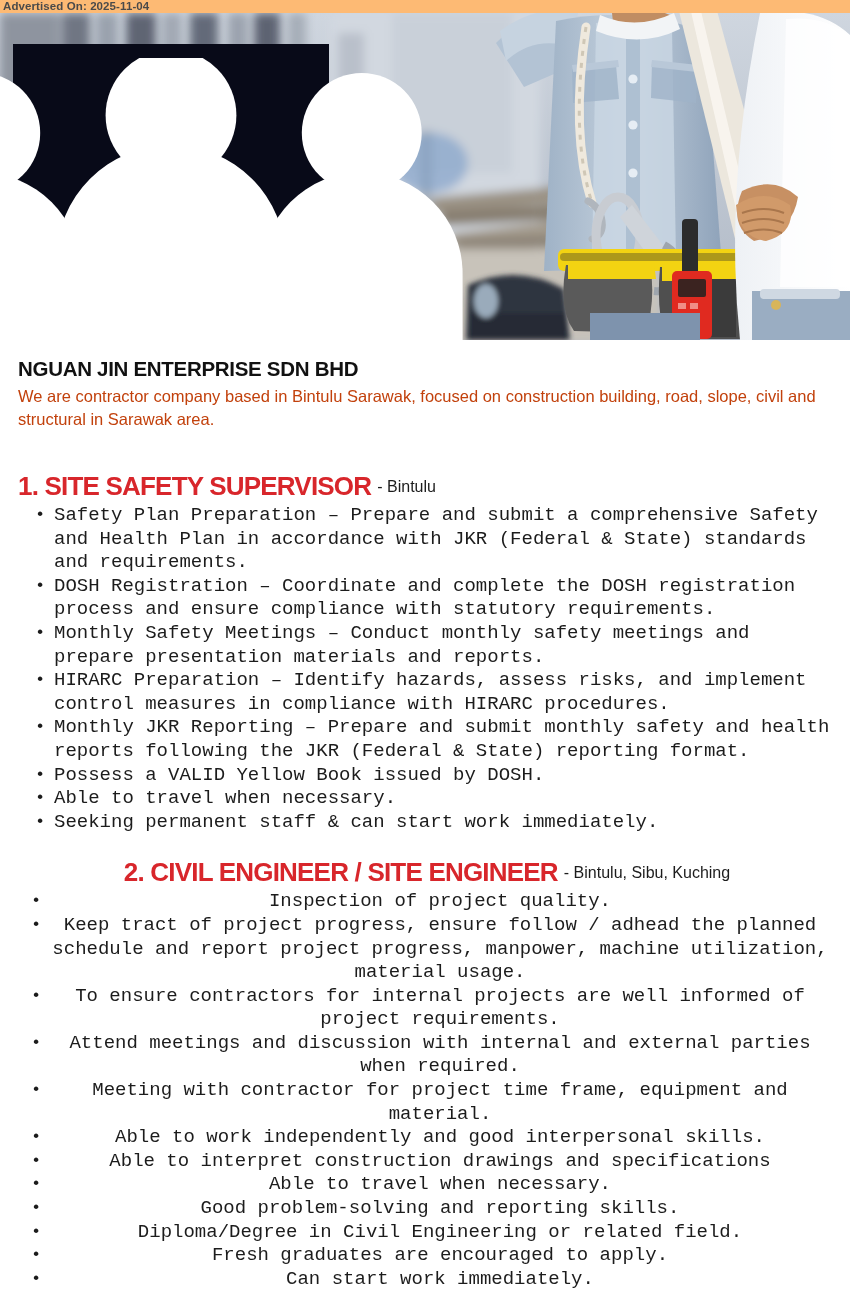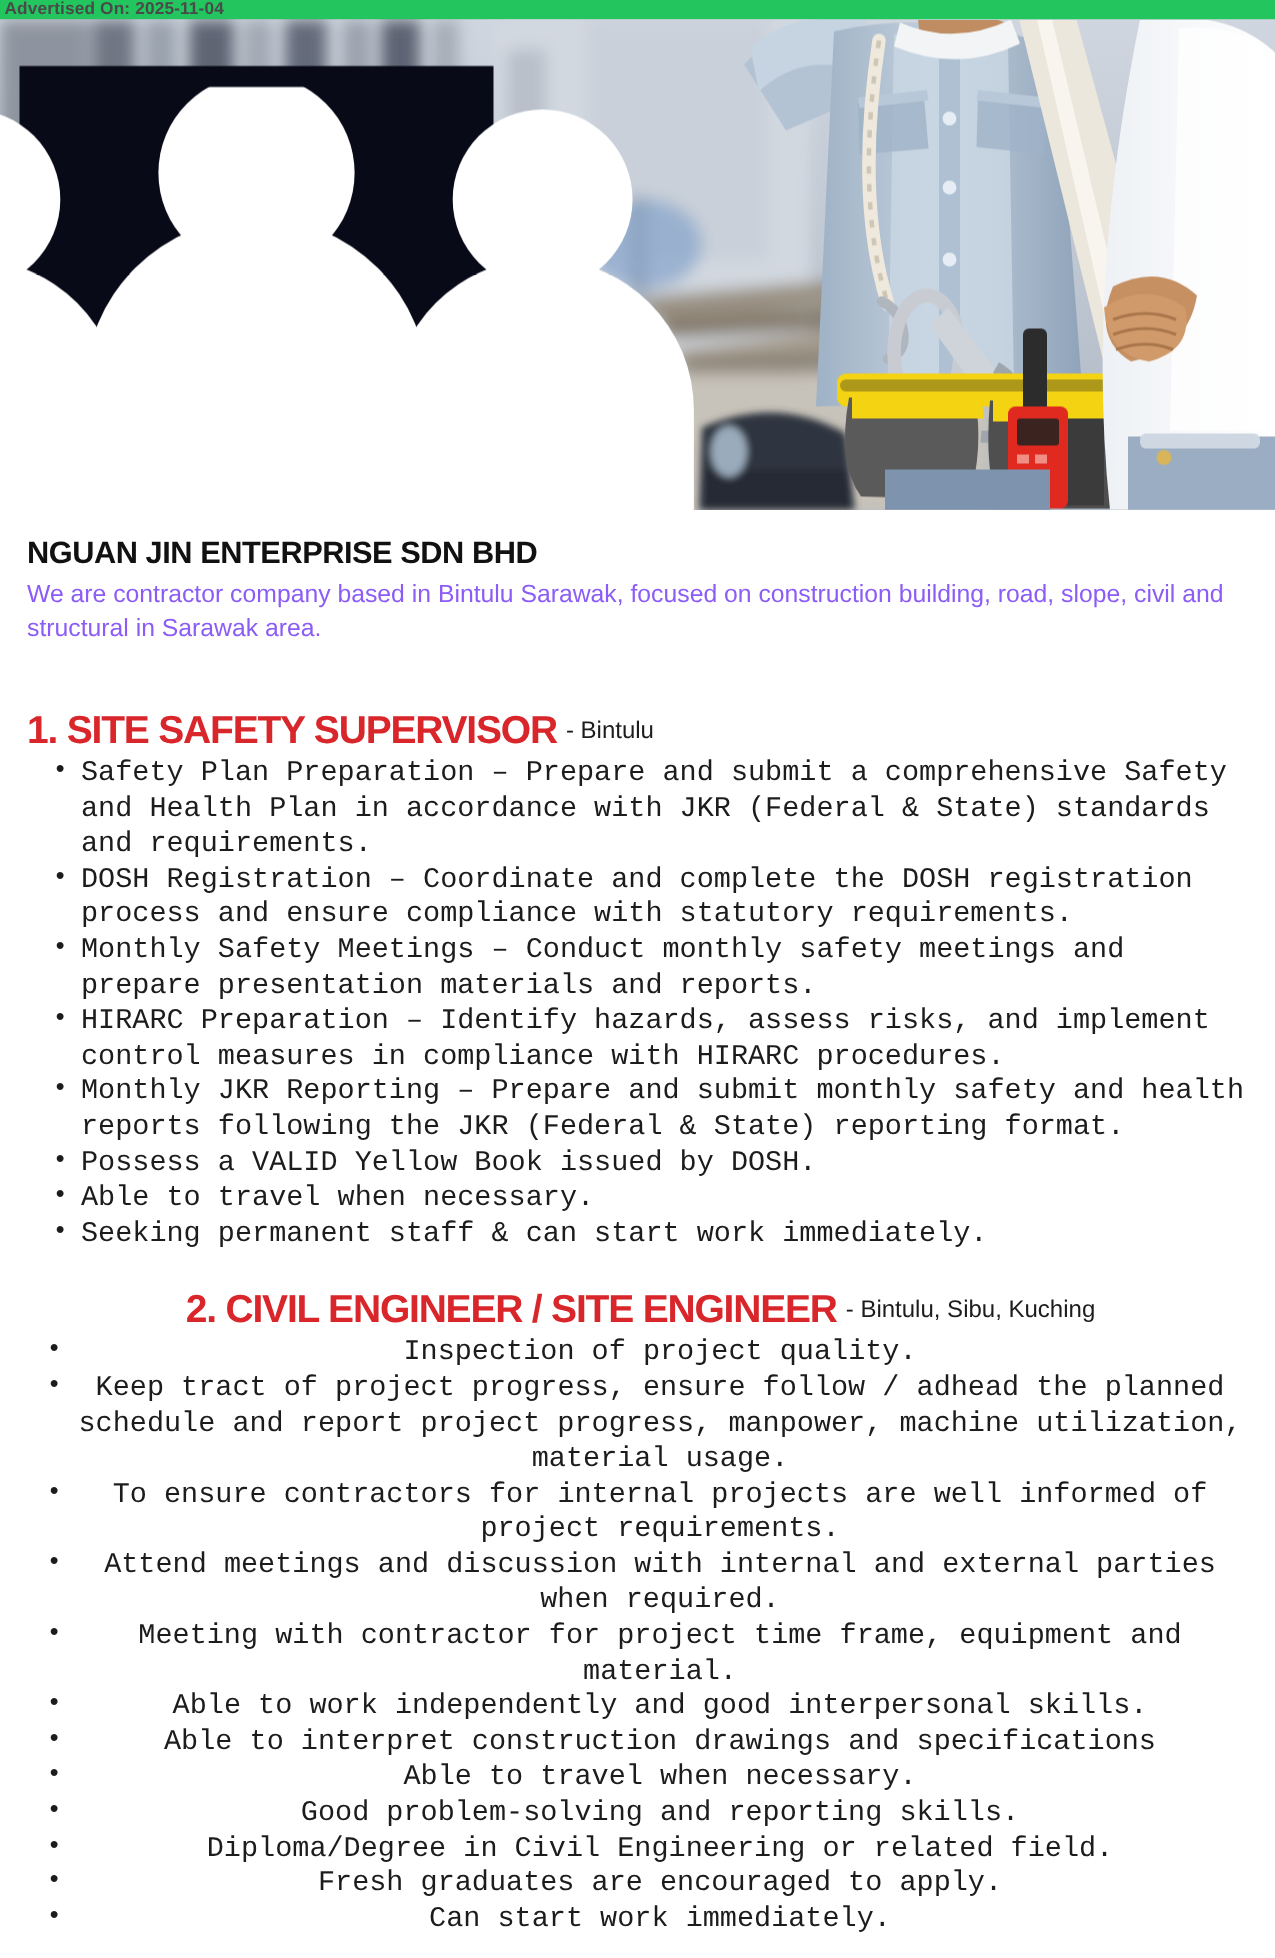--- a/index.html
+++ b/index.html
@@ -17,21 +17,21 @@
   }
 
   
   .ad-bar {
     height: 13px;
     line-height: 13px;
     font-size: 11.5px;
     font-weight: 600;
     color: #4a4a4a;
     padding-left: 3px;
-    background: #22c55e;
+    background: #fdba74;
     letter-spacing: .1px;
     white-space: nowrap;
   }
 
   
   .hero {
     position: relative;
     width: 850px;
     height: 327px;
     overflow: hidden;
@@ -63,21 +63,21 @@
     font-family:"Liberation Sans", sans-serif;
     font-weight: 700;
     font-size: 20.5px;
     letter-spacing: -0.3px;
     margin: 17px 0 4px 0;
     color:#111;
   }
   .company-desc {
     font-size: 16.5px;
     line-height: 23px;
-    color:#8b5cf6;
+    color:#c2410c;
     margin: 0;
     max-width: 822px;
   }
 
   .job-block { margin-top: 40px; }
   .job-head { white-space: nowrap; }
   .job-title {
     display:inline;
     color:#D8262B;
     font-family:"Liberation Sans", sans-serif;

